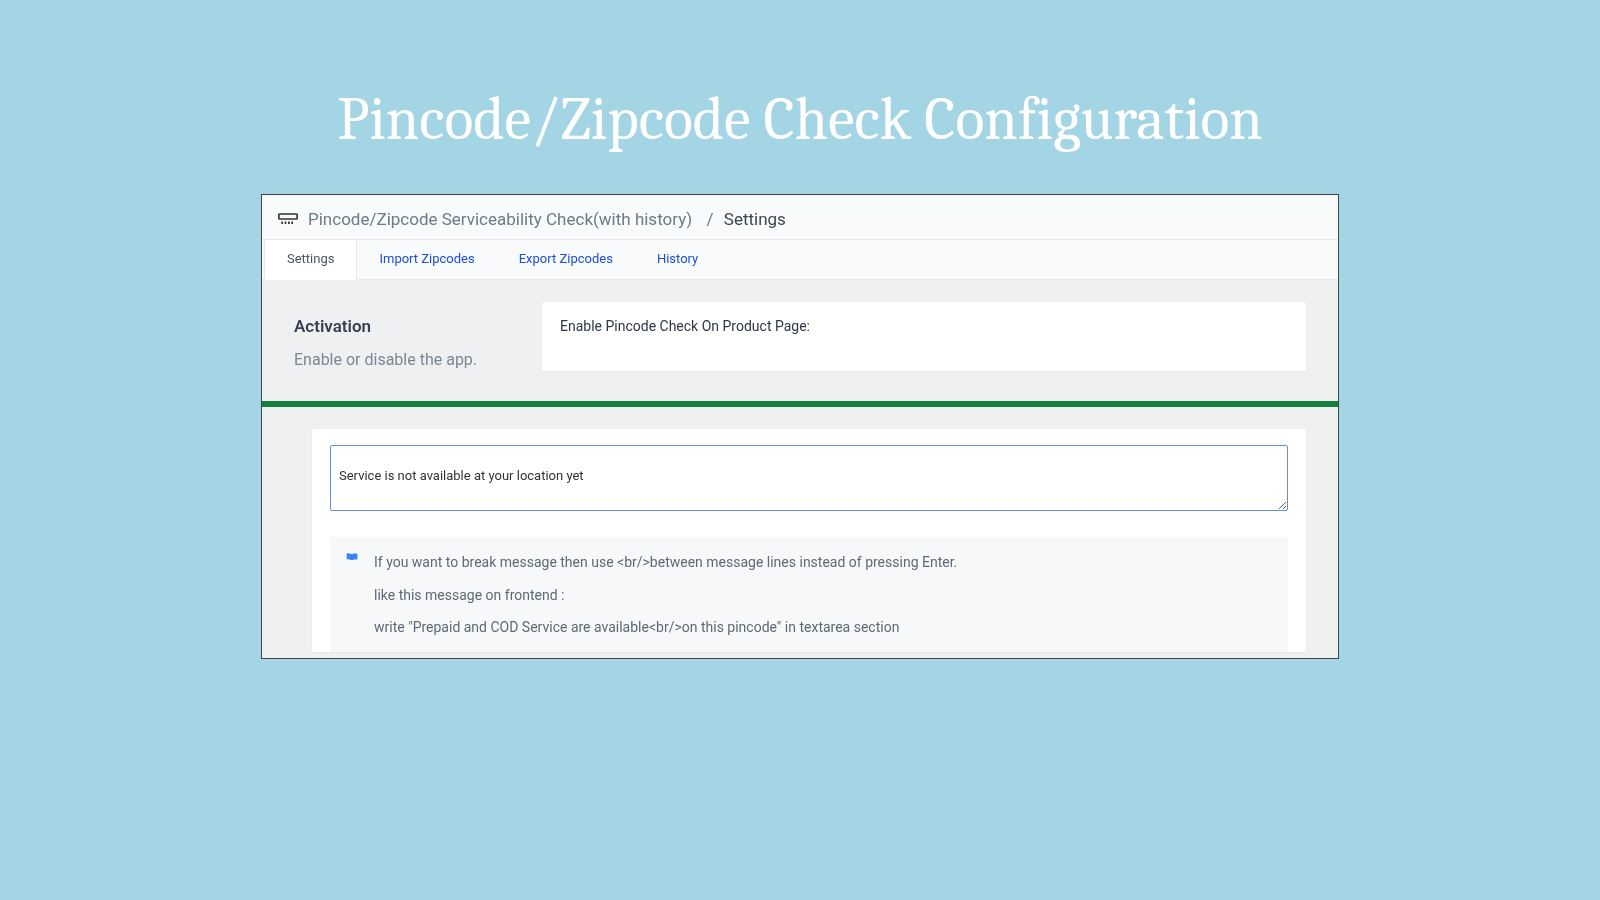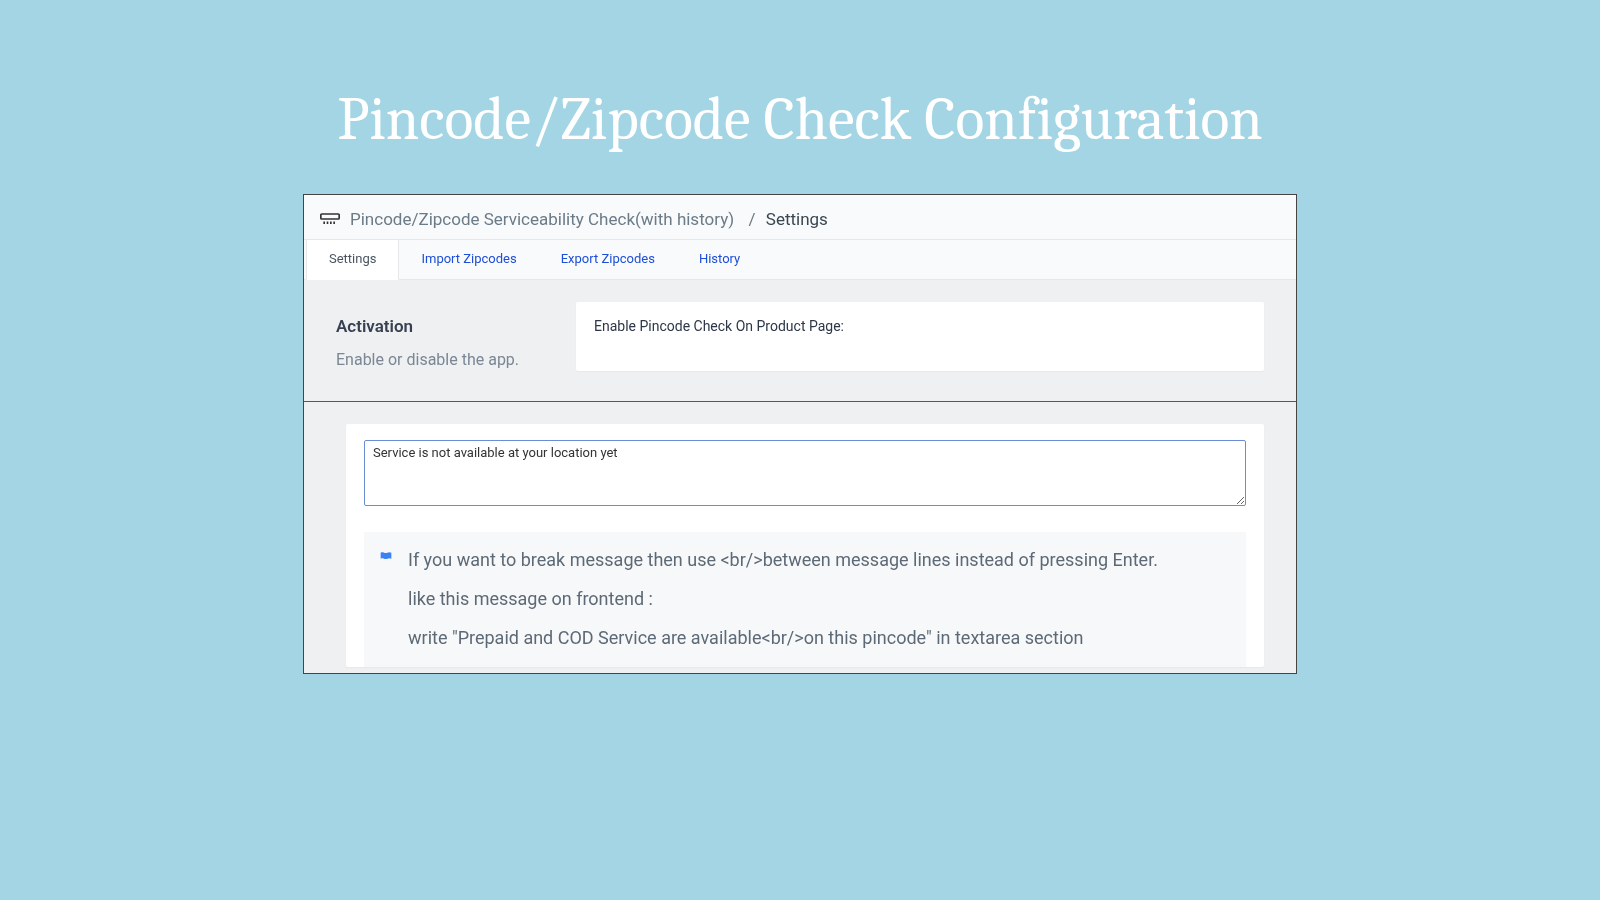--- a/index.html
+++ b/index.html
@@ -13,21 +13,21 @@
   .page-title {
     font-family: "Cambria", "Georgia", serif;
     font-size: 60px;
     color: #ffffff;
     text-align: center;
     font-weight: 400;
     padding-top: 85px;
     padding-bottom: 40px;
   }
   .panel {
-    width: 994px;
+    width: 1078px;
     margin: 0 auto;
     background: #f9fafb;
     border: 1px solid #444;
     overflow: hidden;
   }
   .breadcrumb-bar {
     display: flex;
     align-items: center;
     padding: 14px 16px 10px 16px;
     background: #f9fafb;
@@ -74,21 +74,21 @@
     margin-bottom: -1px;
     border-left: 1px solid #e5e7eb;
     border-right: 1px solid #e5e7eb;
   }
   .content {
     background: #eef0f2;
   }
   .section {
     display: flex;
     padding: 22px 32px 30px 32px;
-    border-bottom: 1px solid #15803d;
+    border-bottom: 6px solid #15803d;
   }
   .section.last { border-bottom: none; padding-bottom: 6px; }
   .section-left {
     width: 230px;
     flex-shrink: 0;
     padding-top: 14px;
   }
   .section-title {
     font-size: 17px;
     font-weight: 600;
@@ -99,21 +99,21 @@
     font-size: 16px;
     color: #7b8794;
     line-height: 1.45;
   }
   .section-right {
     flex: 1;
     background: #ffffff;
     border-radius: 2px;
     padding: 16px 18px;
     box-shadow: 0 1px 2px rgba(0,0,0,0.04);
-    margin-left: 10px;
+    margin-left: 18px;
   }
   .field-label {
     font-size: 14px;
     color: #2d3748;
     margin-bottom: 6px;
   }
   .radio-row {
     display: flex;
     align-items: center;
     margin-top: 4px;
@@ -121,32 +121,32 @@
     color: #2d3748;
   }
   .radio-row input {
     margin-right: 8px;
   }
   .textarea {
     width: 100%;
     height: 66px;
     border: 1px solid #6b8dd6;
     border-radius: 2px;
-    padding: 4px 8px;
+    padding: 22px 8px;
     font-size: 13px;
     color: #333;
     font-family: inherit;
     resize: both;
   }
   .hint-box {
     margin-top: 22px;
     background: #f7f8fa;
     padding: 14px 16px 14px 44px;
     position: relative;
-    font-size: 18px;
+    font-size: 14px;
     color: #5d6a76;
     line-height: 1.6;
   }
   .hint-box p { margin-bottom: 10px; }
   .hint-box p:last-child { margin-bottom: 0; }
   .flag-icon {
     position: absolute;
     left: 14px;
     top: 14px;
     width: 16px;

